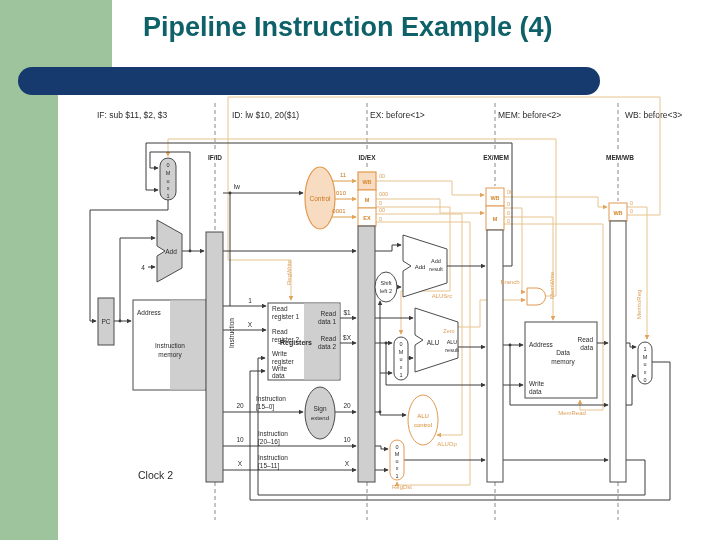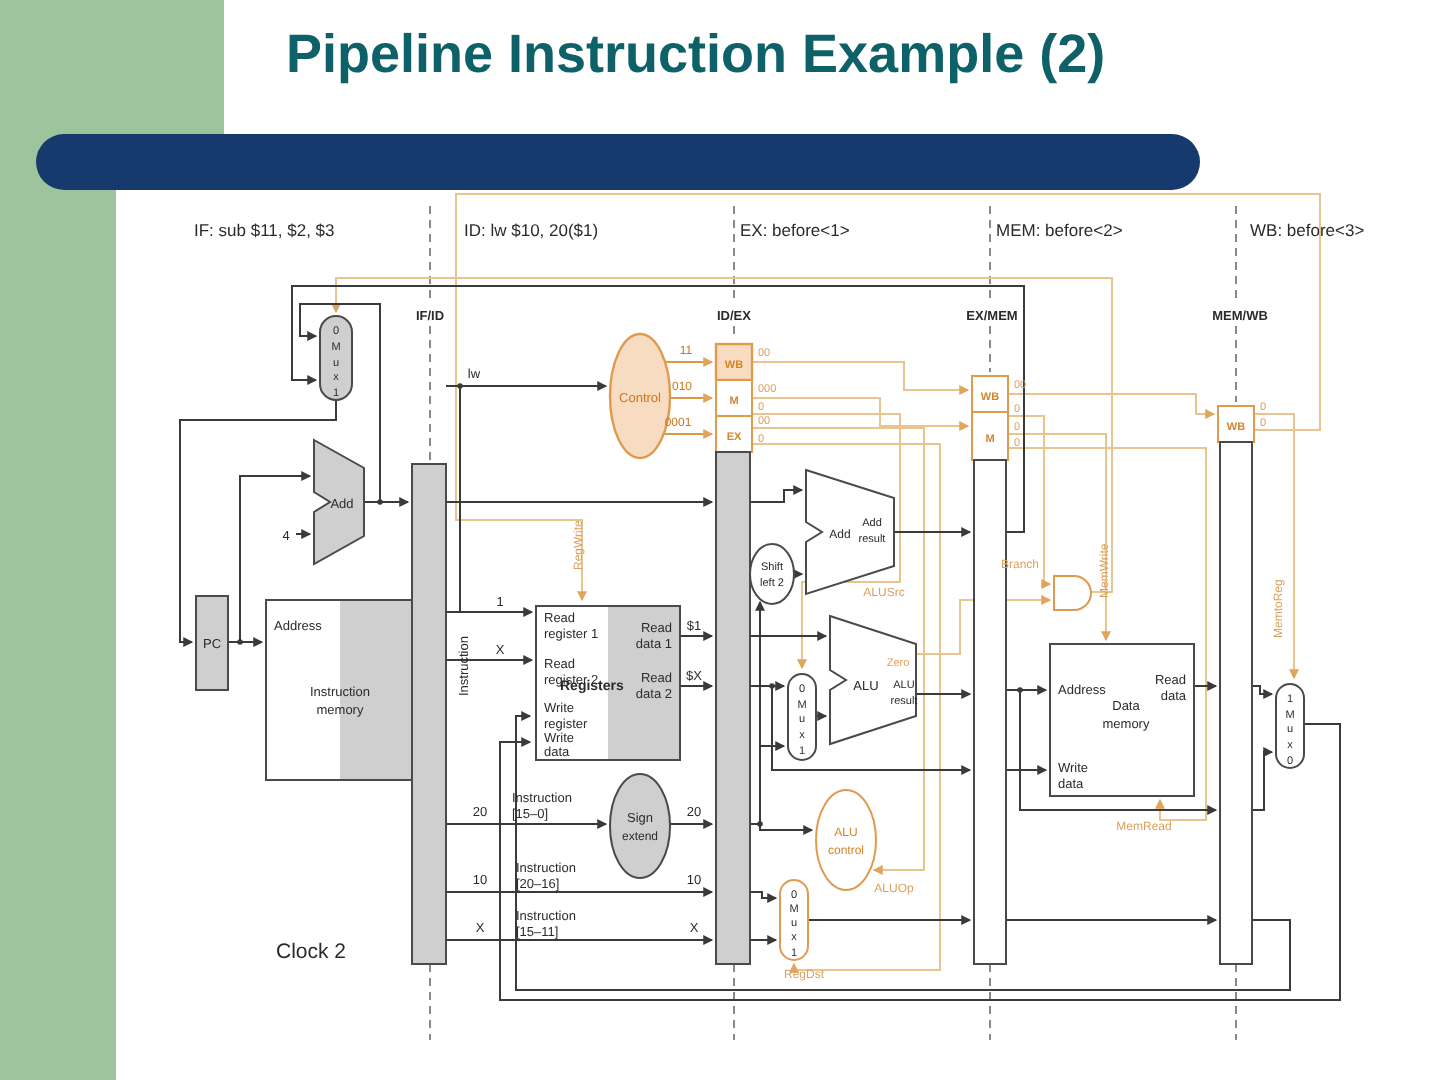--- a/index.html
+++ b/index.html
@@ -29,21 +29,21 @@
   .shade{fill:#cfcfcf;stroke:none}
   .obox{fill:#ffffff;stroke:#e09a50;stroke-width:1}
   .obox2{fill:#f8dcc2;stroke:#e09a50;stroke-width:1.2}
 </style>
 </head>
 <body>
 
 <div class="green-top"></div>
 <div class="green-bar"></div>
 <div class="white-card"></div>
-<div class="page-title">Pipeline Instruction Example (2)</div>
+<div class="page-title">Pipeline Instruction Example (4)</div>
 <div class="navy-pill"></div>
 
 <svg width="720" height="445" viewBox="0 0 720 445">
   <defs>
     <marker id="ab" viewBox="0 0 8 8" refX="7" refY="4" markerWidth="5" markerHeight="5" orient="auto">
       <path d="M0,0L8,4L0,8z" fill="#3a3a3a"></path>
     </marker>
     <marker id="ao" viewBox="0 0 8 8" refX="7" refY="4" markerWidth="5" markerHeight="5" orient="auto">
       <path d="M0,0L8,4L0,8z" fill="#e0a45c"></path>
     </marker>

